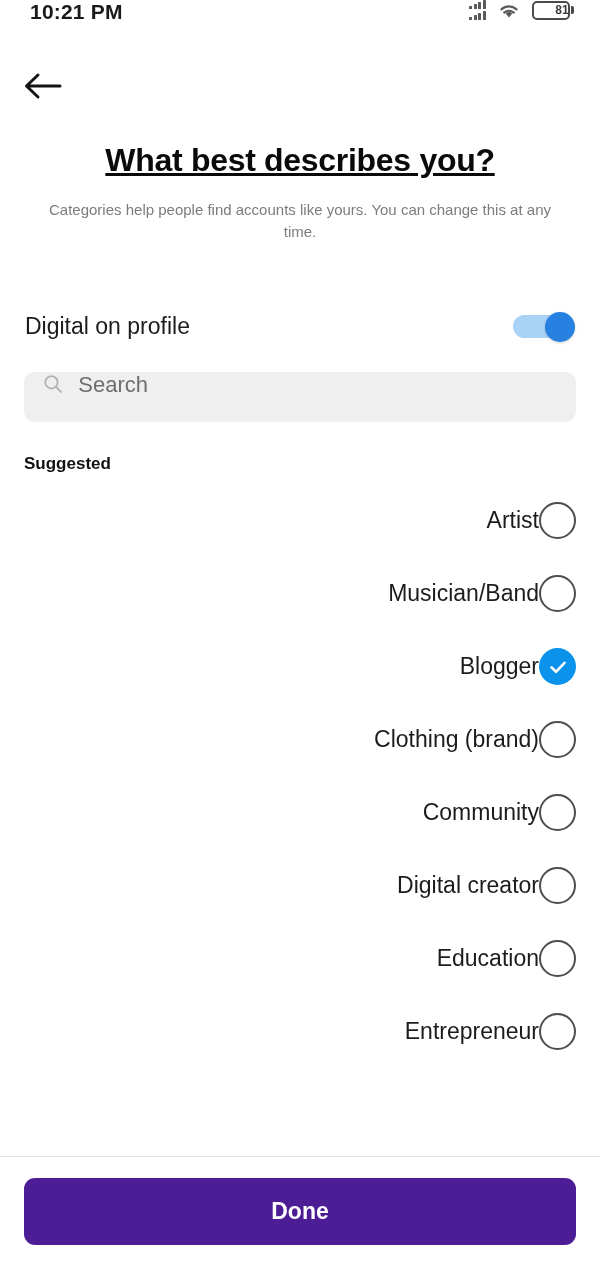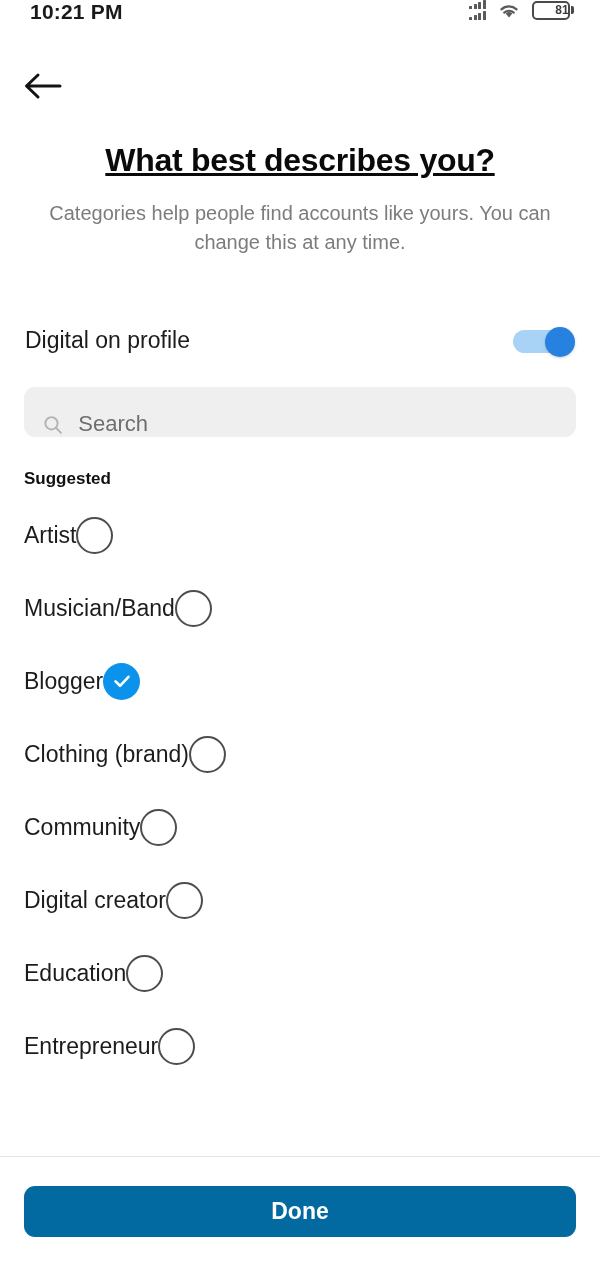--- a/index.html
+++ b/index.html
@@ -112,21 +112,21 @@
   .title {
     font-size: 32px;
     font-weight: bold;
     color: #0a0a0a;
     letter-spacing: -0.3px;
     line-height: 1.15;
     text-decoration: underline;
   }
   .subtitle {
     margin-top: 20px;
-    font-size: 20px;
+    font-size: 15px;
     color: #7c7c7c;
     line-height: 1.45;
     padding: 0 14px;
   }
 
   
   .toggle-row {
     margin-top: 60px;
     padding: 0 25px 0 25px;
     height: 48px;
@@ -162,21 +162,21 @@
   
   .search-wrap {
     margin-top: 22px;
     padding: 0 24px;
   }
   .search-box {
     height: 50px;
     background: #efefef;
     border-radius: 11px;
     display: flex;
-    align-items: flex-end;
+    align-items: flex-start;
     padding: 0 18px;
     gap: 14px;
     cursor: text;
   }
   .search-input {
     border: none;
     background: transparent;
     outline: none;
     font-family: "Liberation Sans", sans-serif;
     font-size: 22px;
@@ -196,21 +196,21 @@
   .list {
     margin-top: 10px;
     flex: 1 1 auto;
     overflow: hidden;
     padding: 0 24px;
   }
   .row {
     height: 73px;
     display: flex;
     align-items: center;
-    justify-content: flex-start;
+    justify-content: flex-end;
     cursor: pointer;
   }
   .row-label {
     font-size: 23px;
     color: #1c1c1c;
   }
   .radio {
     width: 37px; height: 37px;
     border-radius: 50%;
     border: 2.5px solid #4e4e4e;
@@ -228,22 +228,22 @@
   .bottom-bar {
     flex: 0 0 110px;
     border-top: 1px solid #e4e4e4;
     background: #ffffff;
     display: flex;
     align-items: center;
     padding: 0 24px;
   }
   .done-btn {
     width: 100%;
-    height: 51px;
-    background: #0369a1;
+    height: 67px;
+    background: #4c1d95;
     border: none;
     border-radius: 11px;
     color: #ffffff;
     font-family: "Liberation Sans", sans-serif;
     font-size: 23px;
     font-weight: bold;
     cursor: pointer;
     text-align: center;
   }
 </style>

